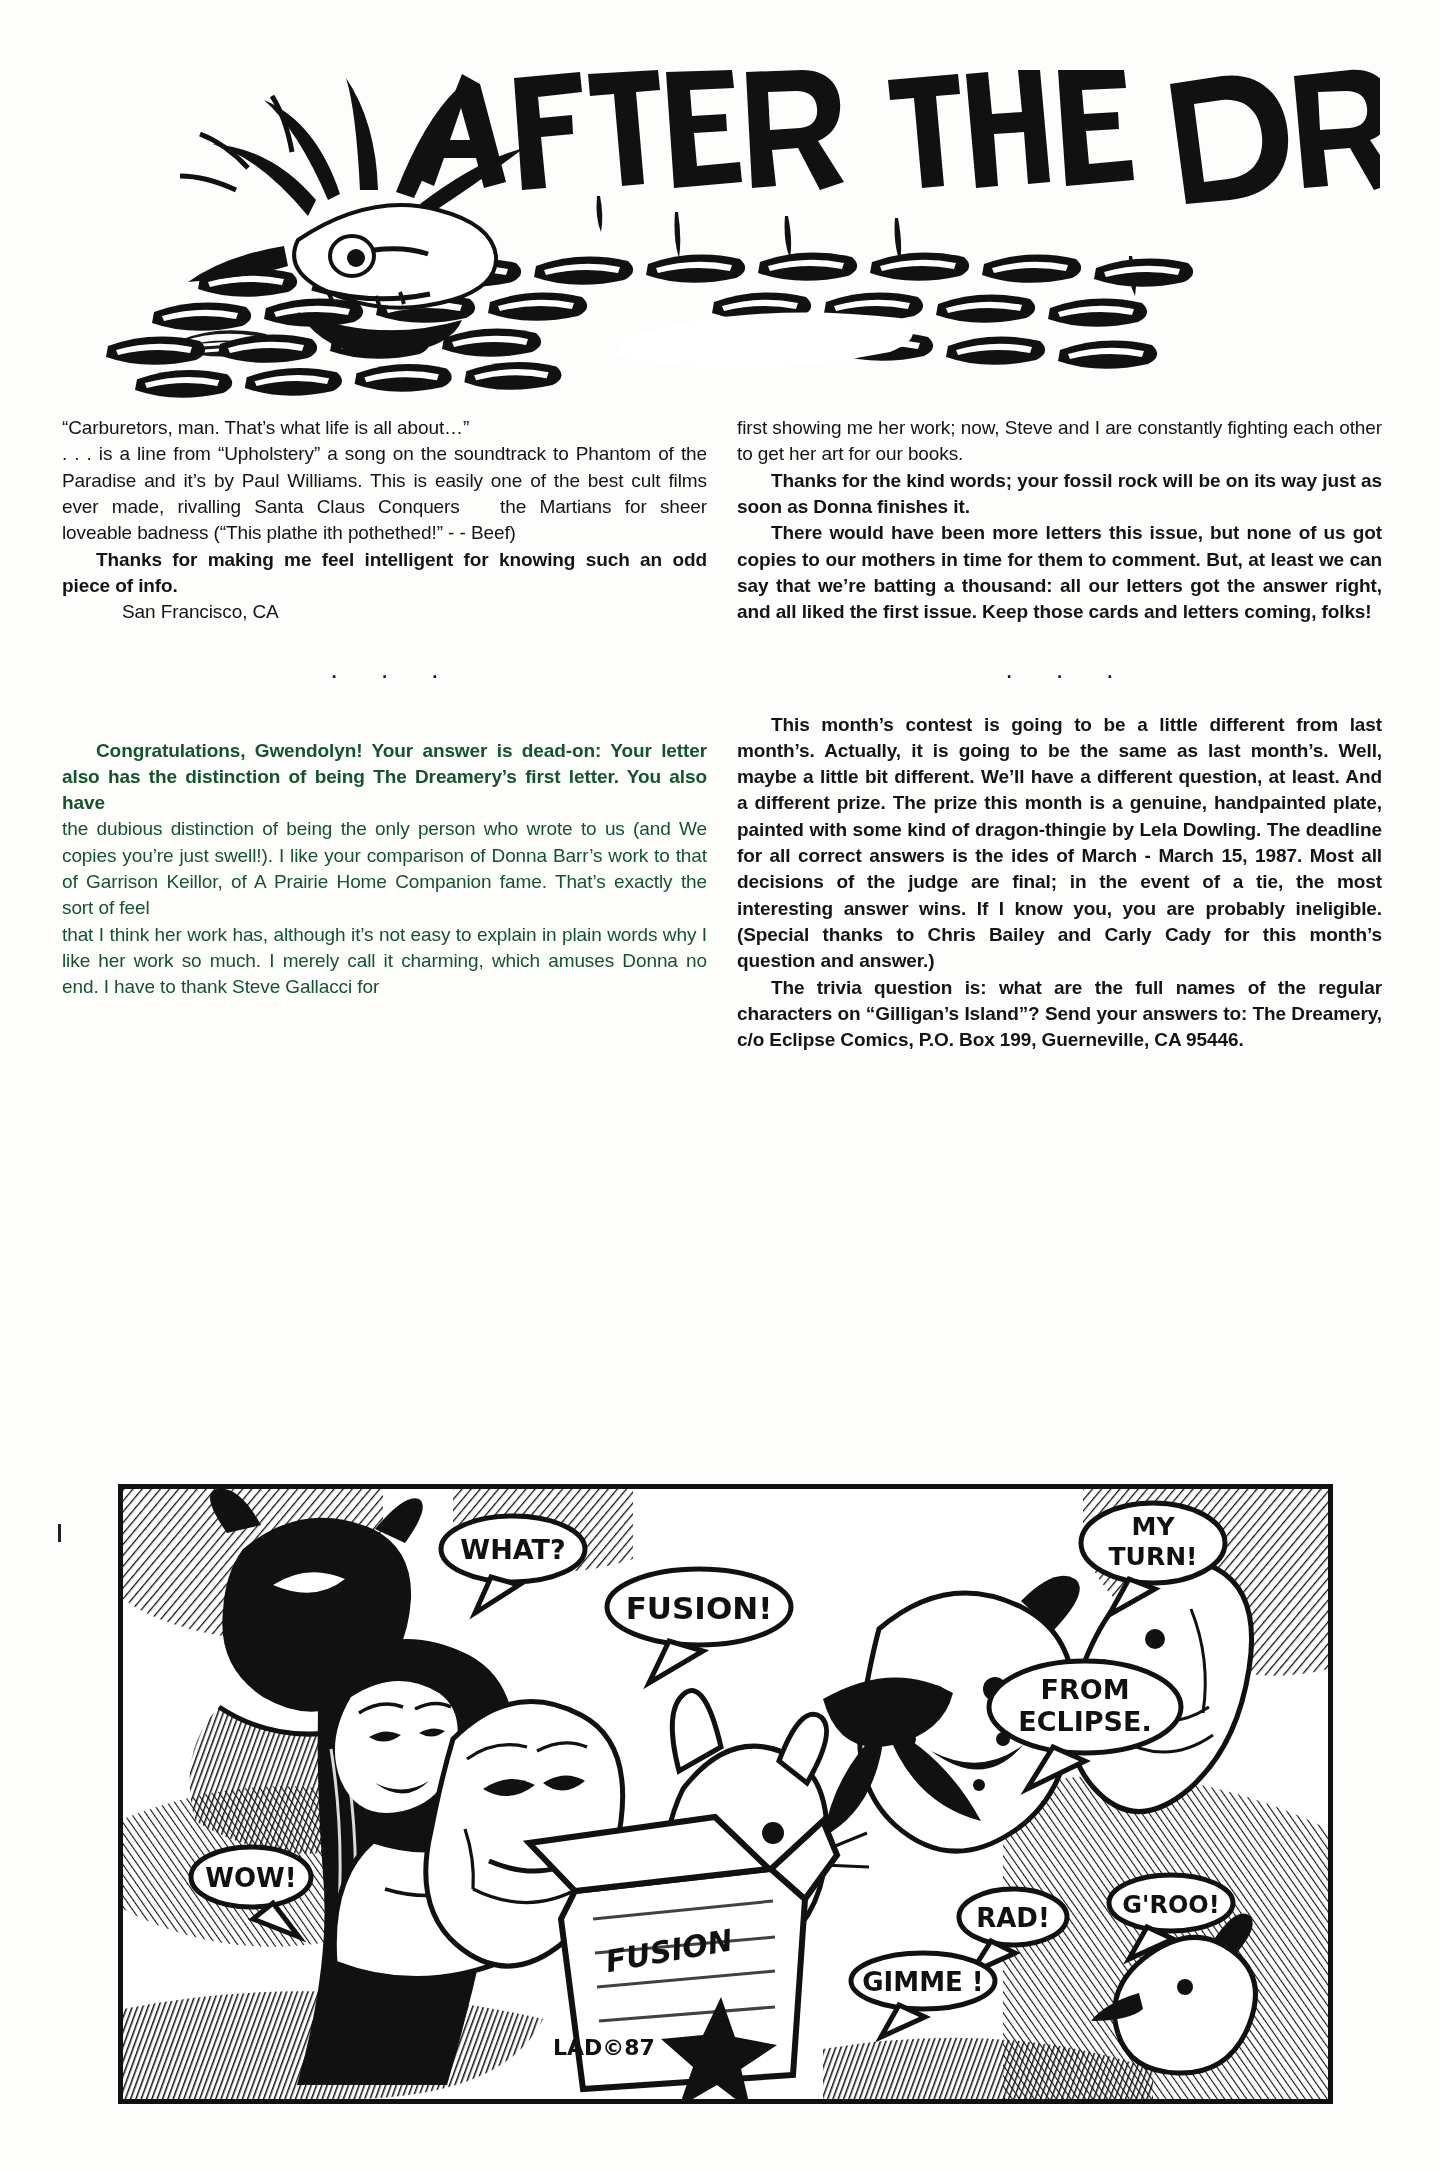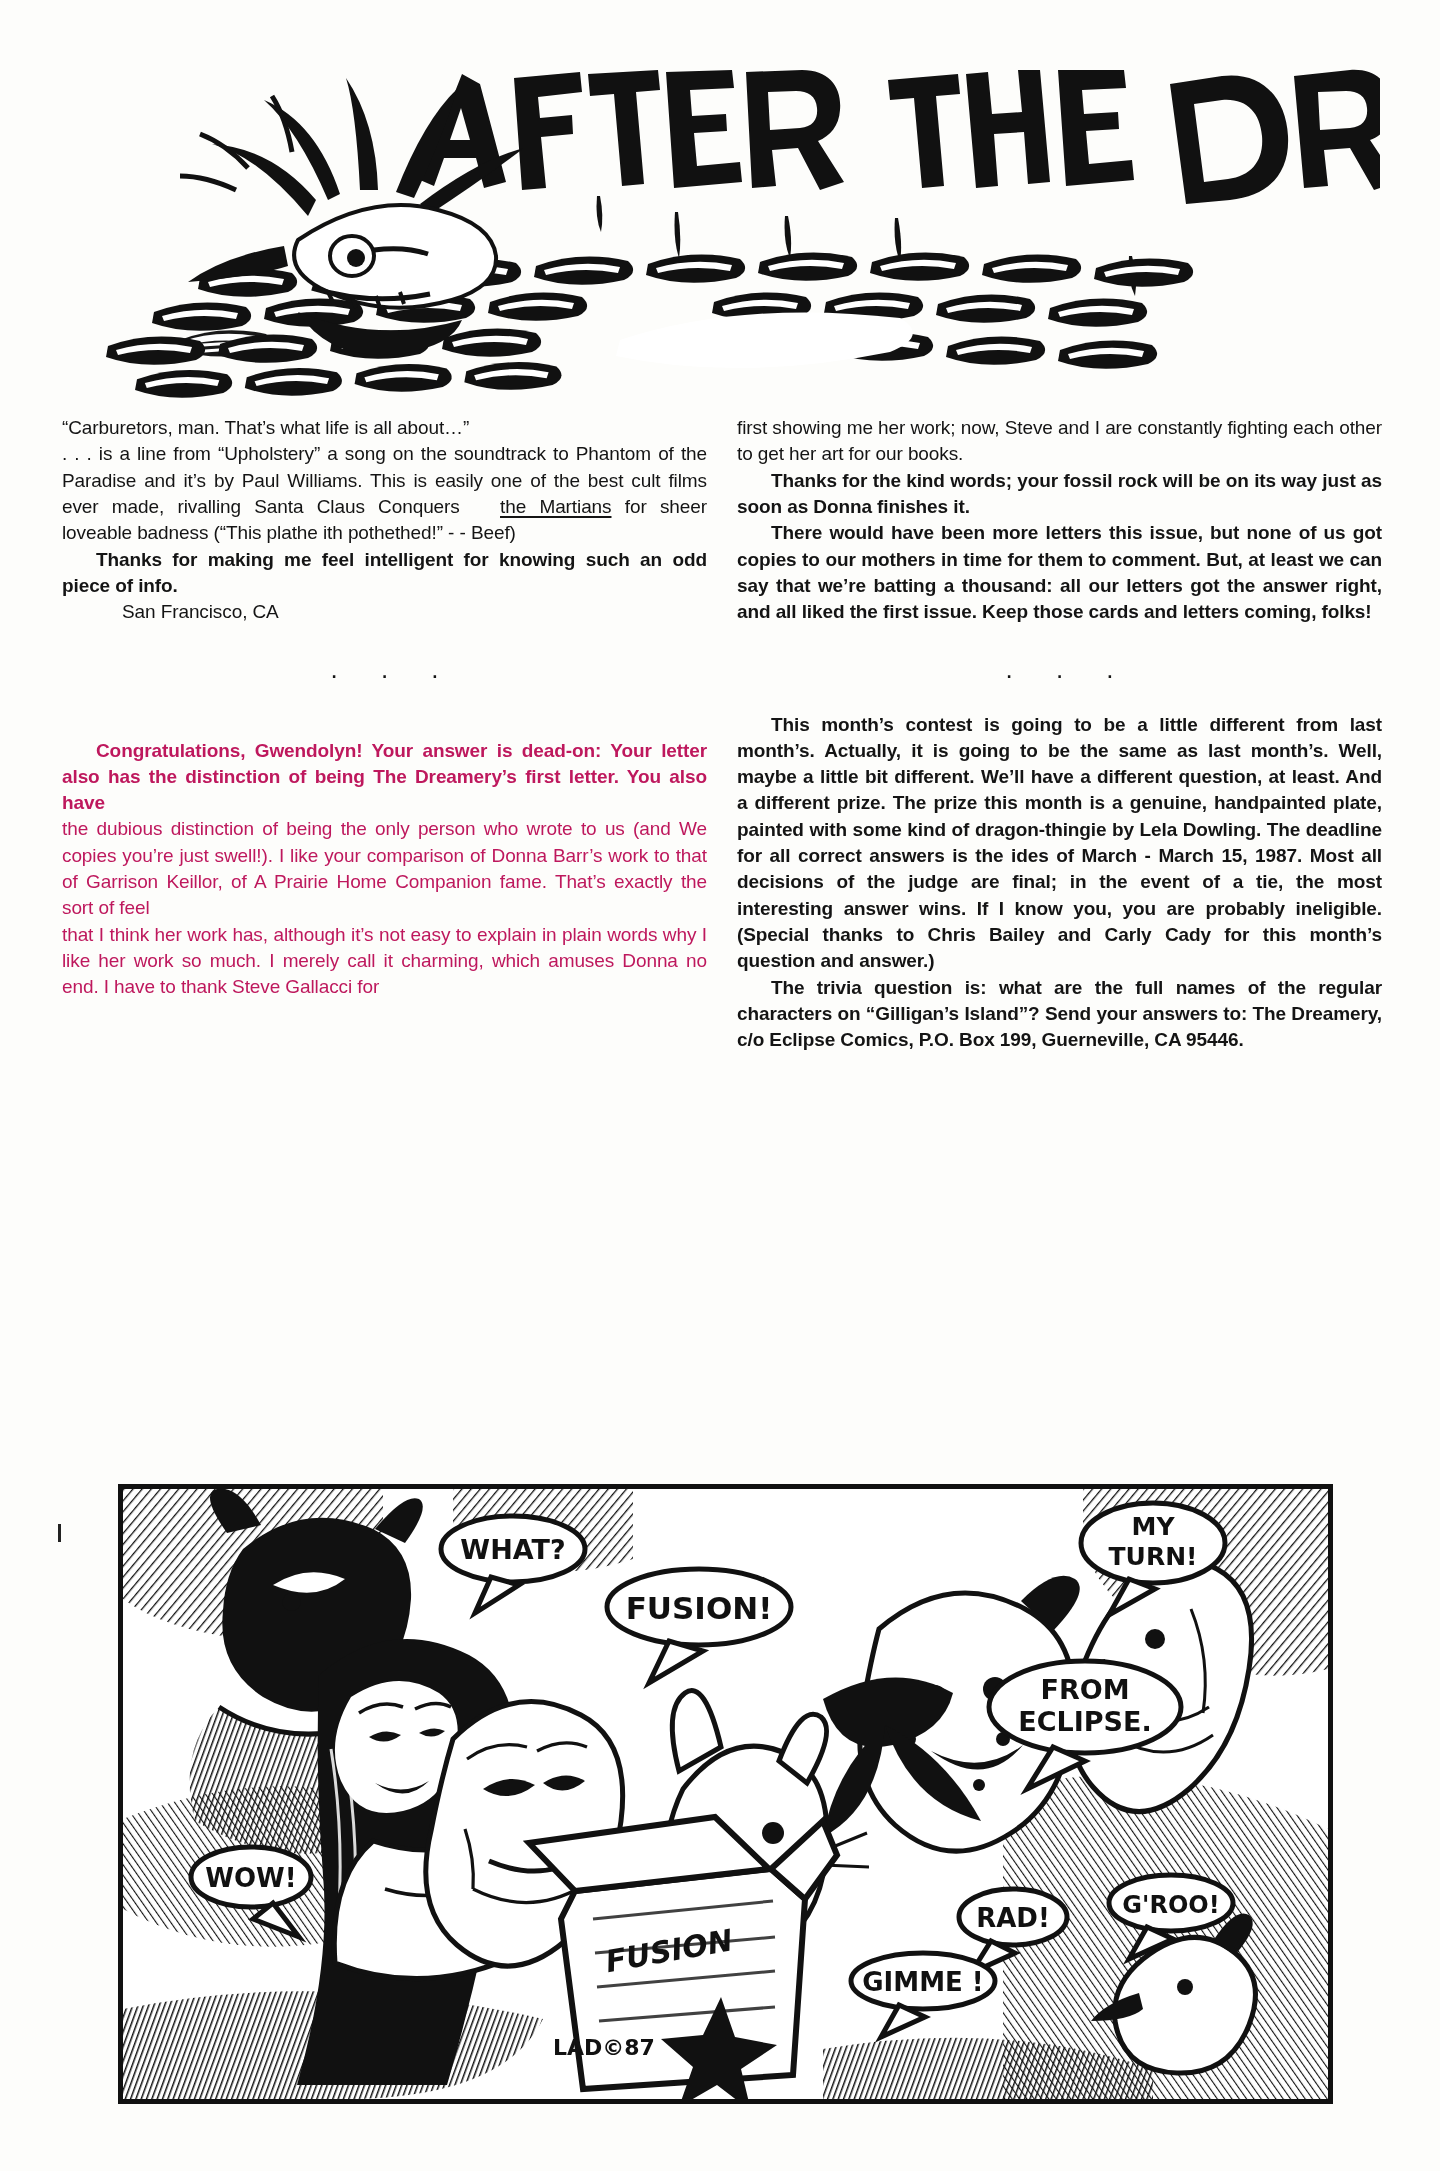--- a/index.html
+++ b/index.html
@@ -50,21 +50,21 @@
   .col p {
     margin: 0 0 0 0;
     font-size: 19px;
     line-height: 1.385;
     text-align: justify;
     color: #141414;
     letter-spacing: -0.1px;
   }
   .col p.indent { text-indent: 34px; font-weight: bold; }
   .col p.noindent { text-indent: 0; }
-  .underline { text-decoration: underline; text-decoration-thickness: 2px; text-underline-offset: 3px; margin-left: 27px; }
+  .underline { text-decoration-thickness: 2px; text-underline-offset: 3px; margin-left: 27px; }
 
   .sig {
     margin: 0;
     font-size: 22.6px;
     line-height: 1.385;
     text-align: center;
     padding-left: 60px;
     color: #141414;
   }
 
@@ -74,21 +74,21 @@
     font-size: 26px;
     line-height: 1;
     color: #141414;
     margin: 30px 0 30px 0;
     padding-left: 18px;
     user-select: none;
   }
   .gap-sm { height: 26px; }
 
   
-  .reply p { color: #be185d; }
+  .reply p { color: #14532d; }
 
   
   .comic {
     position: absolute;
     left: 118px;
     top: 1484px;
     width: 1205px;
     height: 610px;
     border: 5px solid #111;
     background: #15803d;

